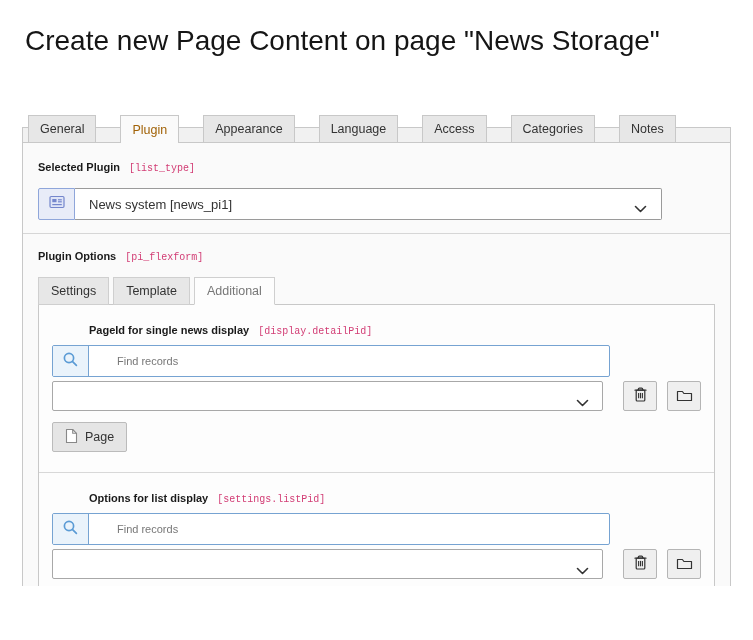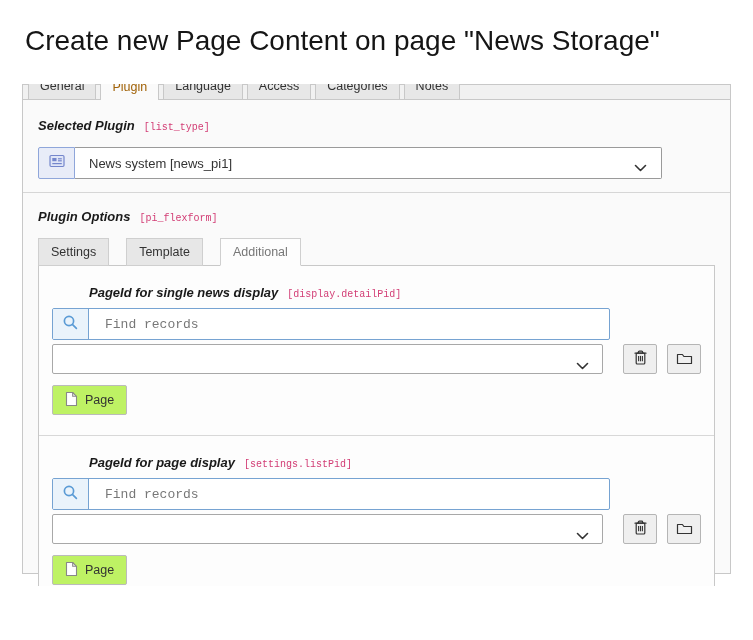--- a/index.html
+++ b/index.html
@@ -4,87 +4,88 @@
 <style>
   * { box-sizing: border-box; }
   html,body { margin:0; padding:0; background:#fff; width:753px; height:640px;
     font-family:"Liberation Sans", sans-serif; color:#333; }
 
   .page-title { margin:25px 0 0 25px; font-size:28px; font-weight:500; color:#151515; }
 
   .form-panel { margin:27px 0 0 22px; width:709px; height:502px; overflow:hidden; }
 
   
-  .tab-bar { display:flex; align-items:flex-end; gap:4px; height:16px;
+  .tab-bar { display:flex; align-items:flex-end; gap:24px; height:16px;
     background:#f1f1f1; border:1px solid #c8c8c8; border-bottom:1px solid #c8c8c8;
-    padding:0 0 0 5px; overflow:visible; }
+    padding:0 0 0 5px; overflow:visible;margin-top:43px; }
   .tab { height:27px; display:flex; align-items:center; padding:0 11px; font-size:12.5px;
     background:#e7e7e7; border:1px solid #c8c8c8; border-bottom:none; cursor:pointer; white-space:nowrap; }
   .tab.active { height:28px; margin-bottom:-1px; background:#fafafa; color:#a16207; }
 
   .panel-body { background:#fafafa; border:1px solid #c8c8c8; border-top:none; height:474px; }
 
   .section-1 { padding:18px 15px 13px 15px; border-bottom:1px solid #d6d6d6; }
   .section-2 { padding:16px 15px 0 15px; }
 
   .field-head { display:flex; align-items:baseline; margin-bottom:14px; }
-  .field-label { font-size:13px; font-weight:bold; color:#1a1a1a;font-style:italic; }
+  .field-label { font-size:11px; font-weight:bold; color:#1a1a1a; }
   .code { font-family:"Liberation Mono", monospace; font-size:10px; color:#d23c74; margin-left:9px; }
 
   
   .plugin-select-group { display:flex; height:32px; width:624px; }
   .plugin-addon { width:37px; background:#e8ecf8; border:1px solid #8fa6da; border-radius:2px 0 0 2px;
     display:flex; align-items:center; justify-content:center; }
   .plugin-select { flex:1; background:#fff; border:1px solid #9a9a9a; border-left:none;
     border-radius:0 2px 2px 0; display:flex; align-items:center; padding:0 14px; font-size:13px;
     position:relative; cursor:pointer; }
   .plugin-select .chev { position:absolute; right:14px; top:12px; }
 
   
-  .subtab-row { display:flex; gap:17px; margin-top:8px; position:relative; z-index:2; margin-bottom:-1px; }
+  .subtab-row { display:flex; gap:4px; margin-top:8px; position:relative; z-index:2; margin-bottom:-1px; }
   .subtab { padding:0 12px; height:28px; display:flex; align-items:center; font-size:12.5px;
     background:#e7e7e7; border:1px solid #cfcfcf; cursor:pointer; }
   .subtab.active { background:#fdfdfd; border-bottom-color:#fdfdfd; color:#777; }
 
   .sub-panel { background:#fdfdfd; border:1px solid #c8c8c8; padding:19px 13px 0 13px; min-height:330px; }
 
   .search-group { display:flex; height:32px; width:558px; border:1px solid #76a3d2; border-radius:2px;
     background:#fff; margin-top:8px; overflow:hidden; }
   .search-addon { width:36px; background:#eaf3fb; border-right:1px solid #76a3d2;
     display:flex; align-items:center; justify-content:center; }
-  .search-input { flex:1; border:none; outline:none; background:transparent; padding:0 16px;
-    font-size:13px; color:#333; font-family:Liberation Mono, monospace; }
+  .search-input { flex:1; border:none; outline:none; background:transparent; padding:0 28px;
+    font-size:11px; color:#333; font-family:Liberation Sans, sans-serif; }
   .search-input::placeholder { color:#777; opacity:1; }
 
   .select-row { display:flex; align-items:center; margin-top:4px; }
   .record-select { width:552px; height:30px; background:#fff; border:1px solid #a8a8a8; border-radius:2px;
     position:relative; cursor:pointer; }
   .record-select .chev { position:absolute; right:13px; top:11px; }
   .icon-btn { width:34px; height:30px; background:#efefef; border:1px solid #b5b5b5; border-radius:2px;
     display:flex; align-items:center; justify-content:center; cursor:pointer; padding:0; }
   .icon-btn.trash { margin-left:20px; }
   .icon-btn.folder { margin-left:10px; }
 
   .page-btn { margin-top:11px; height:30px; padding:0 12px; display:inline-flex; align-items:center; gap:7px;
-    background:#bef264; border:1px solid #bbb; border-radius:2px; font-size:12.5px; color:#333;
+    background:#e5e5e5; border:1px solid #bbb; border-radius:2px; font-size:12.5px; color:#333;
     font-family:"Liberation Sans", sans-serif; cursor:pointer; }
 
   .flex-divider { border:none; border-top:1px solid #d8d8d8; margin:20px -13px 19px -13px; }
   .field-group .field-head { margin-bottom:0;padding-left:37px; }
 </style>
 </head>
 <body>
 
 <h1 class="page-title">Create new Page Content on page "News Storage"</h1>
 
 <div class="form-panel">
 
   <div class="tab-bar">
     <div class="tab">General</div>
     <div class="tab active">Plugin</div>
+    <div class="tab">Appearance</div>
     <div class="tab">Language</div>
     <div class="tab">Access</div>
     <div class="tab">Categories</div>
     <div class="tab">Notes</div>
   </div>
 
   <div class="panel-body">
 
     <div class="section-1">
       <div class="field-head">
@@ -181,21 +182,21 @@
                 </svg>
             </span>
             <span>Page</span>
           </button>
         </div>
 
         <hr class="flex-divider">
 
         <div class="field-group">
           <div class="field-head">
-            <span class="field-label">PageId for page display</span>
+            <span class="field-label">Options for list display</span>
             <span class="code">[settings.listPid]</span>
           </div>
           <div class="search-group">
             <span class="search-addon">
               <span>
                 <svg width="17" height="17" viewBox="0 0 17 17">
                     <circle cx="7" cy="7" r="4.6" fill="none" stroke="#5b9bd5" stroke-width="1.7"></circle>
                     <line x1="10.6" y1="10.6" x2="14.4" y2="14.4" stroke="#5b9bd5" stroke-width="1.7" stroke-linecap="round"></line>
                   </svg>
               </span>

